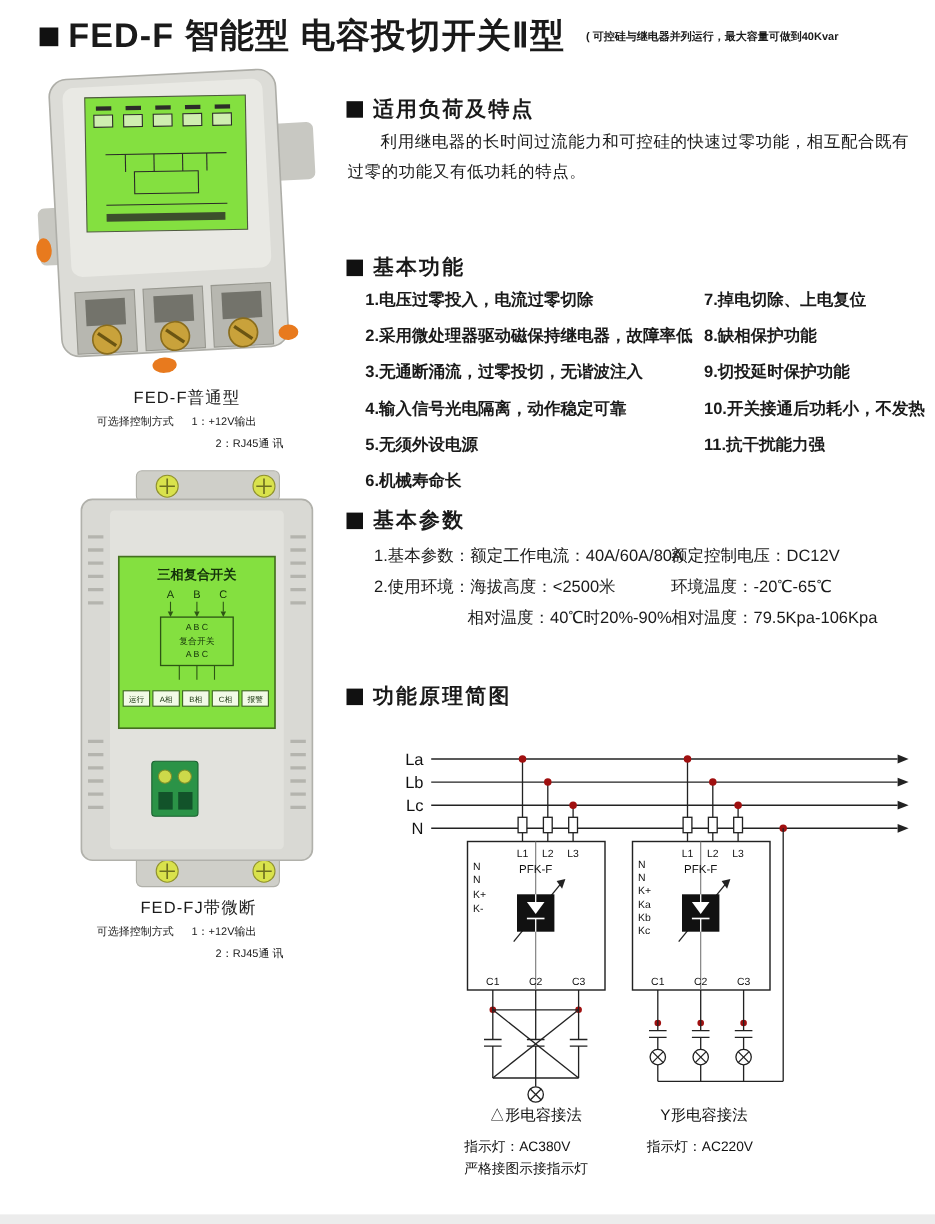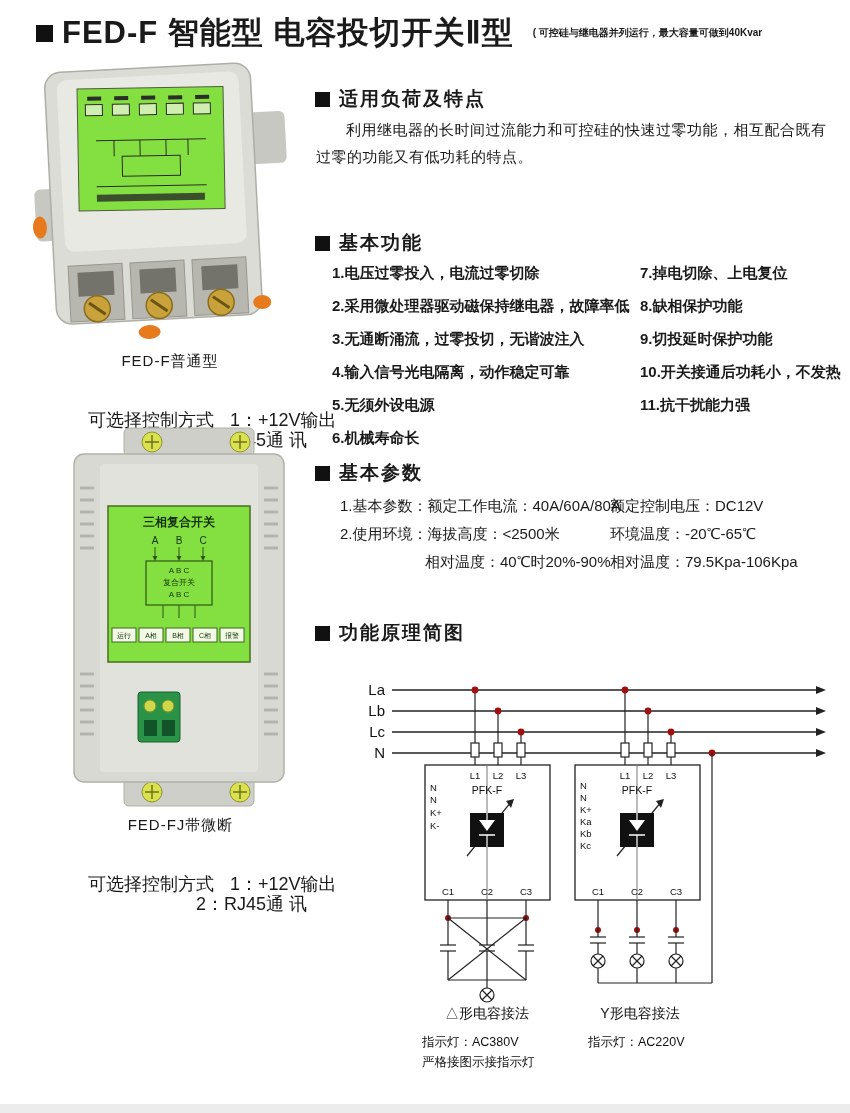--- a/index.html
+++ b/index.html
@@ -12,21 +12,21 @@
   .title-sub { font-size: 10px; font-weight: bold; margin-left: 19px; }
   .sec-head { display: flex; align-items: center; font-size: 19px; font-weight: bold; letter-spacing: 2px; white-space: nowrap; }
   .para-wrap { width: 520px; }
   .para { font-size: 15px; line-height: 27px; text-indent: 2em; letter-spacing: 0.5px; }
   .para + .para { margin-top: 7px; }
   .func-item { font-size: 15px; line-height: 19px; margin-bottom: 14px; white-space: nowrap; font-weight: bold; }
   .param-row { display: flex; font-size: 15px; line-height: 19px; margin-bottom: 9px; white-space: nowrap; }
   .p-left { width: 270px; flex: none; }
   .p-left.indent { padding-left: 85px; }
   .caption { font-size: 15px; text-align: center; letter-spacing: 1px; }
-  .ctrl { font-size: 18px; line-height: 20px; white-space: nowrap; margin-top: 36px; }
+  .ctrl { font-size: 10px; line-height: 20px; white-space: nowrap; }
   .ctrl .gap { padding-left: 16px; }
   .ctrl .l2 { padding-left: 108px; }
   .footer-strip { left: 0; top: 1104px; width: 850px; height: 9px; background: #ececec; }
   svg text { font-family: "Liberation Sans", sans-serif; }
   .t15 { font-size: 15px; fill: #111; }
   .t14 { font-size: 14px; fill: #111; }
   .t12 { font-size: 12.5px; fill: #111; }
   .t10 { font-size: 10.5px; fill: #111; }
   .t9  { font-size: 9.5px;  fill: #111; }
   .gp12 { font-size: 12px; fill: #14320a; font-weight: bold; }

